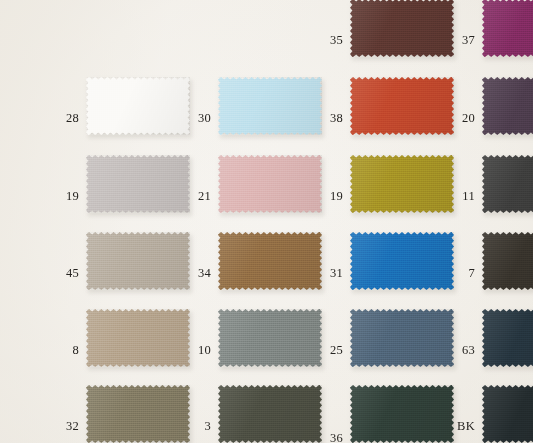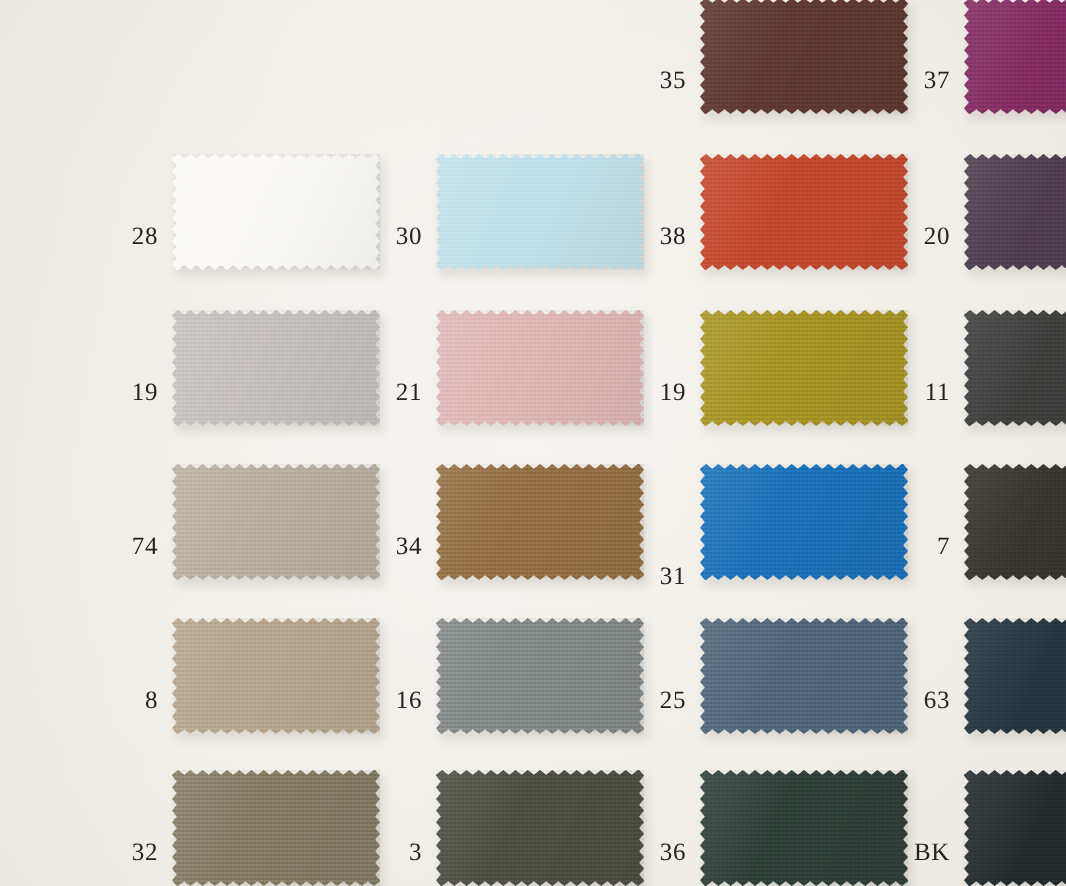--- a/index.html
+++ b/index.html
@@ -228,21 +228,21 @@
         <div class="body">
           <svg viewBox="0 0 104 58" preserveAspectRatio="none">
             <polygon points="0.00,2.40 3.06,0.00 6.12,2.40 9.18,0.00 12.24,2.40 15.29,0.00 18.35,2.40 21.41,0.00 24.47,2.40 27.53,0.00 30.59,2.40 33.65,0.00 36.71,2.40 39.76,0.00 42.82,2.40 45.88,0.00 48.94,2.40 52.00,0.00 55.06,2.40 58.12,0.00 61.18,2.40 64.24,0.00 67.29,2.40 70.35,0.00 73.41,2.40 76.47,0.00 79.53,2.40 82.59,0.00 85.65,2.40 88.71,0.00 91.76,2.40 94.82,0.00 97.88,2.40 100.94,0.00 101.60,0.00 104.00,2.90 101.60,5.80 104.00,8.70 101.60,11.60 104.00,14.50 101.60,17.40 104.00,20.30 101.60,23.20 104.00,26.10 101.60,29.00 104.00,31.90 101.60,34.80 104.00,37.70 101.60,40.60 104.00,43.50 101.60,46.40 104.00,49.30 101.60,52.20 104.00,55.10 104.00,55.60 100.94,58.00 97.88,55.60 94.82,58.00 91.76,55.60 88.71,58.00 85.65,55.60 82.59,58.00 79.53,55.60 76.47,58.00 73.41,55.60 70.35,58.00 67.29,55.60 64.24,58.00 61.18,55.60 58.12,58.00 55.06,55.60 52.00,58.00 48.94,55.60 45.88,58.00 42.82,55.60 39.76,58.00 36.71,55.60 33.65,58.00 30.59,55.60 27.53,58.00 24.47,55.60 21.41,58.00 18.35,55.60 15.29,58.00 12.24,55.60 9.18,58.00 6.12,55.60 3.06,58.00 2.40,58.00 0.00,55.10 2.40,52.20 0.00,49.30 2.40,46.40 0.00,43.50 2.40,40.60 0.00,37.70 2.40,34.80 0.00,31.90 2.40,29.00 0.00,26.10 2.40,23.20 0.00,20.30 2.40,17.40 0.00,14.50 2.40,11.60 0.00,8.70 2.40,5.80 0.00,2.90" fill="#3b3b3a"></polygon>
           </svg>
           <div class="weave"></div>
           <div class="sheen"></div>
         </div>
       </div>
     </div>
     <div class="swatch-cell" style="left: 0px; top: 0px; width: 533px; height: 443px; pointer-events: none;">
-      <div class="swatch-label" style="right: 454px; top: 267px; pointer-events: auto;">74</div>
+      <div class="swatch-label" style="right: 454px; top: 267px; pointer-events: auto;">45</div>
       <div class="swatch-chip" title="warm-gray-beige" style="left: 86px; top: 232px; pointer-events: auto;">
         <div class="shade"></div>
         <div class="body">
           <svg viewBox="0 0 104 58" preserveAspectRatio="none">
             <polygon points="0.00,2.40 3.06,0.00 6.12,2.40 9.18,0.00 12.24,2.40 15.29,0.00 18.35,2.40 21.41,0.00 24.47,2.40 27.53,0.00 30.59,2.40 33.65,0.00 36.71,2.40 39.76,0.00 42.82,2.40 45.88,0.00 48.94,2.40 52.00,0.00 55.06,2.40 58.12,0.00 61.18,2.40 64.24,0.00 67.29,2.40 70.35,0.00 73.41,2.40 76.47,0.00 79.53,2.40 82.59,0.00 85.65,2.40 88.71,0.00 91.76,2.40 94.82,0.00 97.88,2.40 100.94,0.00 101.60,0.00 104.00,2.90 101.60,5.80 104.00,8.70 101.60,11.60 104.00,14.50 101.60,17.40 104.00,20.30 101.60,23.20 104.00,26.10 101.60,29.00 104.00,31.90 101.60,34.80 104.00,37.70 101.60,40.60 104.00,43.50 101.60,46.40 104.00,49.30 101.60,52.20 104.00,55.10 104.00,55.60 100.94,58.00 97.88,55.60 94.82,58.00 91.76,55.60 88.71,58.00 85.65,55.60 82.59,58.00 79.53,55.60 76.47,58.00 73.41,55.60 70.35,58.00 67.29,55.60 64.24,58.00 61.18,55.60 58.12,58.00 55.06,55.60 52.00,58.00 48.94,55.60 45.88,58.00 42.82,55.60 39.76,58.00 36.71,55.60 33.65,58.00 30.59,55.60 27.53,58.00 24.47,55.60 21.41,58.00 18.35,55.60 15.29,58.00 12.24,55.60 9.18,58.00 6.12,55.60 3.06,58.00 2.40,58.00 0.00,55.10 2.40,52.20 0.00,49.30 2.40,46.40 0.00,43.50 2.40,40.60 0.00,37.70 2.40,34.80 0.00,31.90 2.40,29.00 0.00,26.10 2.40,23.20 0.00,20.30 2.40,17.40 0.00,14.50 2.40,11.60 0.00,8.70 2.40,5.80 0.00,2.90" fill="#b5ab9d"></polygon>
           </svg>
           <div class="weave"></div>
           <div class="sheen"></div>
         </div>
       </div>
@@ -254,21 +254,21 @@
         <div class="body">
           <svg viewBox="0 0 104 58" preserveAspectRatio="none">
             <polygon points="0.00,2.40 3.06,0.00 6.12,2.40 9.18,0.00 12.24,2.40 15.29,0.00 18.35,2.40 21.41,0.00 24.47,2.40 27.53,0.00 30.59,2.40 33.65,0.00 36.71,2.40 39.76,0.00 42.82,2.40 45.88,0.00 48.94,2.40 52.00,0.00 55.06,2.40 58.12,0.00 61.18,2.40 64.24,0.00 67.29,2.40 70.35,0.00 73.41,2.40 76.47,0.00 79.53,2.40 82.59,0.00 85.65,2.40 88.71,0.00 91.76,2.40 94.82,0.00 97.88,2.40 100.94,0.00 101.60,0.00 104.00,2.90 101.60,5.80 104.00,8.70 101.60,11.60 104.00,14.50 101.60,17.40 104.00,20.30 101.60,23.20 104.00,26.10 101.60,29.00 104.00,31.90 101.60,34.80 104.00,37.70 101.60,40.60 104.00,43.50 101.60,46.40 104.00,49.30 101.60,52.20 104.00,55.10 104.00,55.60 100.94,58.00 97.88,55.60 94.82,58.00 91.76,55.60 88.71,58.00 85.65,55.60 82.59,58.00 79.53,55.60 76.47,58.00 73.41,55.60 70.35,58.00 67.29,55.60 64.24,58.00 61.18,55.60 58.12,58.00 55.06,55.60 52.00,58.00 48.94,55.60 45.88,58.00 42.82,55.60 39.76,58.00 36.71,55.60 33.65,58.00 30.59,55.60 27.53,58.00 24.47,55.60 21.41,58.00 18.35,55.60 15.29,58.00 12.24,55.60 9.18,58.00 6.12,55.60 3.06,58.00 2.40,58.00 0.00,55.10 2.40,52.20 0.00,49.30 2.40,46.40 0.00,43.50 2.40,40.60 0.00,37.70 2.40,34.80 0.00,31.90 2.40,29.00 0.00,26.10 2.40,23.20 0.00,20.30 2.40,17.40 0.00,14.50 2.40,11.60 0.00,8.70 2.40,5.80 0.00,2.90" fill="#8e6a42"></polygon>
           </svg>
           <div class="weave"></div>
           <div class="sheen"></div>
         </div>
       </div>
     </div>
     <div class="swatch-cell" style="left: 0px; top: 0px; width: 533px; height: 443px; pointer-events: none;">
-      <div class="swatch-label" style="right: 190px; top: 282px; pointer-events: auto; text-align: right;">31</div>
+      <div class="swatch-label" style="right: 190px; top: 267px; pointer-events: auto; text-align: right;">31</div>
       <div class="swatch-chip" title="strong-blue" style="left: 350px; top: 232px; pointer-events: auto;">
         <div class="shade"></div>
         <div class="body">
           <svg viewBox="0 0 104 58" preserveAspectRatio="none">
             <polygon points="0.00,2.40 3.06,0.00 6.12,2.40 9.18,0.00 12.24,2.40 15.29,0.00 18.35,2.40 21.41,0.00 24.47,2.40 27.53,0.00 30.59,2.40 33.65,0.00 36.71,2.40 39.76,0.00 42.82,2.40 45.88,0.00 48.94,2.40 52.00,0.00 55.06,2.40 58.12,0.00 61.18,2.40 64.24,0.00 67.29,2.40 70.35,0.00 73.41,2.40 76.47,0.00 79.53,2.40 82.59,0.00 85.65,2.40 88.71,0.00 91.76,2.40 94.82,0.00 97.88,2.40 100.94,0.00 101.60,0.00 104.00,2.90 101.60,5.80 104.00,8.70 101.60,11.60 104.00,14.50 101.60,17.40 104.00,20.30 101.60,23.20 104.00,26.10 101.60,29.00 104.00,31.90 101.60,34.80 104.00,37.70 101.60,40.60 104.00,43.50 101.60,46.40 104.00,49.30 101.60,52.20 104.00,55.10 104.00,55.60 100.94,58.00 97.88,55.60 94.82,58.00 91.76,55.60 88.71,58.00 85.65,55.60 82.59,58.00 79.53,55.60 76.47,58.00 73.41,55.60 70.35,58.00 67.29,55.60 64.24,58.00 61.18,55.60 58.12,58.00 55.06,55.60 52.00,58.00 48.94,55.60 45.88,58.00 42.82,55.60 39.76,58.00 36.71,55.60 33.65,58.00 30.59,55.60 27.53,58.00 24.47,55.60 21.41,58.00 18.35,55.60 15.29,58.00 12.24,55.60 9.18,58.00 6.12,55.60 3.06,58.00 2.40,58.00 0.00,55.10 2.40,52.20 0.00,49.30 2.40,46.40 0.00,43.50 2.40,40.60 0.00,37.70 2.40,34.80 0.00,31.90 2.40,29.00 0.00,26.10 2.40,23.20 0.00,20.30 2.40,17.40 0.00,14.50 2.40,11.60 0.00,8.70 2.40,5.80 0.00,2.90" fill="#1a6cb5"></polygon>
           </svg>
           <div class="weave"></div>
           <div class="sheen"></div>
         </div>
       </div>
@@ -293,21 +293,21 @@
         <div class="body">
           <svg viewBox="0 0 104 58" preserveAspectRatio="none">
             <polygon points="0.00,2.40 3.06,0.00 6.12,2.40 9.18,0.00 12.24,2.40 15.29,0.00 18.35,2.40 21.41,0.00 24.47,2.40 27.53,0.00 30.59,2.40 33.65,0.00 36.71,2.40 39.76,0.00 42.82,2.40 45.88,0.00 48.94,2.40 52.00,0.00 55.06,2.40 58.12,0.00 61.18,2.40 64.24,0.00 67.29,2.40 70.35,0.00 73.41,2.40 76.47,0.00 79.53,2.40 82.59,0.00 85.65,2.40 88.71,0.00 91.76,2.40 94.82,0.00 97.88,2.40 100.94,0.00 101.60,0.00 104.00,2.90 101.60,5.80 104.00,8.70 101.60,11.60 104.00,14.50 101.60,17.40 104.00,20.30 101.60,23.20 104.00,26.10 101.60,29.00 104.00,31.90 101.60,34.80 104.00,37.70 101.60,40.60 104.00,43.50 101.60,46.40 104.00,49.30 101.60,52.20 104.00,55.10 104.00,55.60 100.94,58.00 97.88,55.60 94.82,58.00 91.76,55.60 88.71,58.00 85.65,55.60 82.59,58.00 79.53,55.60 76.47,58.00 73.41,55.60 70.35,58.00 67.29,55.60 64.24,58.00 61.18,55.60 58.12,58.00 55.06,55.60 52.00,58.00 48.94,55.60 45.88,58.00 42.82,55.60 39.76,58.00 36.71,55.60 33.65,58.00 30.59,55.60 27.53,58.00 24.47,55.60 21.41,58.00 18.35,55.60 15.29,58.00 12.24,55.60 9.18,58.00 6.12,55.60 3.06,58.00 2.40,58.00 0.00,55.10 2.40,52.20 0.00,49.30 2.40,46.40 0.00,43.50 2.40,40.60 0.00,37.70 2.40,34.80 0.00,31.90 2.40,29.00 0.00,26.10 2.40,23.20 0.00,20.30 2.40,17.40 0.00,14.50 2.40,11.60 0.00,8.70 2.40,5.80 0.00,2.90" fill="#b3a189"></polygon>
           </svg>
           <div class="weave"></div>
           <div class="sheen"></div>
         </div>
       </div>
     </div>
     <div class="swatch-cell" style="left: 0px; top: 0px; width: 533px; height: 443px; pointer-events: none;">
-      <div class="swatch-label" style="right: 322px; top: 344px; pointer-events: auto;">16</div>
+      <div class="swatch-label" style="right: 322px; top: 344px; pointer-events: auto;">10</div>
       <div class="swatch-chip" title="gray-green" style="left: 218px; top: 309px; pointer-events: auto;">
         <div class="shade"></div>
         <div class="body">
           <svg viewBox="0 0 104 58" preserveAspectRatio="none">
             <polygon points="0.00,2.40 3.06,0.00 6.12,2.40 9.18,0.00 12.24,2.40 15.29,0.00 18.35,2.40 21.41,0.00 24.47,2.40 27.53,0.00 30.59,2.40 33.65,0.00 36.71,2.40 39.76,0.00 42.82,2.40 45.88,0.00 48.94,2.40 52.00,0.00 55.06,2.40 58.12,0.00 61.18,2.40 64.24,0.00 67.29,2.40 70.35,0.00 73.41,2.40 76.47,0.00 79.53,2.40 82.59,0.00 85.65,2.40 88.71,0.00 91.76,2.40 94.82,0.00 97.88,2.40 100.94,0.00 101.60,0.00 104.00,2.90 101.60,5.80 104.00,8.70 101.60,11.60 104.00,14.50 101.60,17.40 104.00,20.30 101.60,23.20 104.00,26.10 101.60,29.00 104.00,31.90 101.60,34.80 104.00,37.70 101.60,40.60 104.00,43.50 101.60,46.40 104.00,49.30 101.60,52.20 104.00,55.10 104.00,55.60 100.94,58.00 97.88,55.60 94.82,58.00 91.76,55.60 88.71,58.00 85.65,55.60 82.59,58.00 79.53,55.60 76.47,58.00 73.41,55.60 70.35,58.00 67.29,55.60 64.24,58.00 61.18,55.60 58.12,58.00 55.06,55.60 52.00,58.00 48.94,55.60 45.88,58.00 42.82,55.60 39.76,58.00 36.71,55.60 33.65,58.00 30.59,55.60 27.53,58.00 24.47,55.60 21.41,58.00 18.35,55.60 15.29,58.00 12.24,55.60 9.18,58.00 6.12,55.60 3.06,58.00 2.40,58.00 0.00,55.10 2.40,52.20 0.00,49.30 2.40,46.40 0.00,43.50 2.40,40.60 0.00,37.70 2.40,34.80 0.00,31.90 2.40,29.00 0.00,26.10 2.40,23.20 0.00,20.30 2.40,17.40 0.00,14.50 2.40,11.60 0.00,8.70 2.40,5.80 0.00,2.90" fill="#7c8380"></polygon>
           </svg>
           <div class="weave"></div>
           <div class="sheen"></div>
         </div>
       </div>
@@ -358,21 +358,21 @@
         <div class="body">
           <svg viewBox="0 0 104 58" preserveAspectRatio="none">
             <polygon points="0.00,2.40 3.06,0.00 6.12,2.40 9.18,0.00 12.24,2.40 15.29,0.00 18.35,2.40 21.41,0.00 24.47,2.40 27.53,0.00 30.59,2.40 33.65,0.00 36.71,2.40 39.76,0.00 42.82,2.40 45.88,0.00 48.94,2.40 52.00,0.00 55.06,2.40 58.12,0.00 61.18,2.40 64.24,0.00 67.29,2.40 70.35,0.00 73.41,2.40 76.47,0.00 79.53,2.40 82.59,0.00 85.65,2.40 88.71,0.00 91.76,2.40 94.82,0.00 97.88,2.40 100.94,0.00 101.60,0.00 104.00,2.90 101.60,5.80 104.00,8.70 101.60,11.60 104.00,14.50 101.60,17.40 104.00,20.30 101.60,23.20 104.00,26.10 101.60,29.00 104.00,31.90 101.60,34.80 104.00,37.70 101.60,40.60 104.00,43.50 101.60,46.40 104.00,49.30 101.60,52.20 104.00,55.10 104.00,55.60 100.94,58.00 97.88,55.60 94.82,58.00 91.76,55.60 88.71,58.00 85.65,55.60 82.59,58.00 79.53,55.60 76.47,58.00 73.41,55.60 70.35,58.00 67.29,55.60 64.24,58.00 61.18,55.60 58.12,58.00 55.06,55.60 52.00,58.00 48.94,55.60 45.88,58.00 42.82,55.60 39.76,58.00 36.71,55.60 33.65,58.00 30.59,55.60 27.53,58.00 24.47,55.60 21.41,58.00 18.35,55.60 15.29,58.00 12.24,55.60 9.18,58.00 6.12,55.60 3.06,58.00 2.40,58.00 0.00,55.10 2.40,52.20 0.00,49.30 2.40,46.40 0.00,43.50 2.40,40.60 0.00,37.70 2.40,34.80 0.00,31.90 2.40,29.00 0.00,26.10 2.40,23.20 0.00,20.30 2.40,17.40 0.00,14.50 2.40,11.60 0.00,8.70 2.40,5.80 0.00,2.90" fill="#4a4c40"></polygon>
           </svg>
           <div class="weave"></div>
           <div class="sheen"></div>
         </div>
       </div>
     </div>
     <div class="swatch-cell" style="left: 0px; top: 0px; width: 533px; height: 443px; pointer-events: none;">
-      <div class="swatch-label" style="right: 190px; top: 420px; pointer-events: auto; text-align: center;">36</div>
+      <div class="swatch-label" style="right: 190px; top: 432px; pointer-events: auto; text-align: center;">36</div>
       <div class="swatch-chip" title="dark-green" style="left: 350px; top: 385px; pointer-events: auto;">
         <div class="shade"></div>
         <div class="body">
           <svg viewBox="0 0 104 58" preserveAspectRatio="none">
             <polygon points="0.00,2.40 3.06,0.00 6.12,2.40 9.18,0.00 12.24,2.40 15.29,0.00 18.35,2.40 21.41,0.00 24.47,2.40 27.53,0.00 30.59,2.40 33.65,0.00 36.71,2.40 39.76,0.00 42.82,2.40 45.88,0.00 48.94,2.40 52.00,0.00 55.06,2.40 58.12,0.00 61.18,2.40 64.24,0.00 67.29,2.40 70.35,0.00 73.41,2.40 76.47,0.00 79.53,2.40 82.59,0.00 85.65,2.40 88.71,0.00 91.76,2.40 94.82,0.00 97.88,2.40 100.94,0.00 101.60,0.00 104.00,2.90 101.60,5.80 104.00,8.70 101.60,11.60 104.00,14.50 101.60,17.40 104.00,20.30 101.60,23.20 104.00,26.10 101.60,29.00 104.00,31.90 101.60,34.80 104.00,37.70 101.60,40.60 104.00,43.50 101.60,46.40 104.00,49.30 101.60,52.20 104.00,55.10 104.00,55.60 100.94,58.00 97.88,55.60 94.82,58.00 91.76,55.60 88.71,58.00 85.65,55.60 82.59,58.00 79.53,55.60 76.47,58.00 73.41,55.60 70.35,58.00 67.29,55.60 64.24,58.00 61.18,55.60 58.12,58.00 55.06,55.60 52.00,58.00 48.94,55.60 45.88,58.00 42.82,55.60 39.76,58.00 36.71,55.60 33.65,58.00 30.59,55.60 27.53,58.00 24.47,55.60 21.41,58.00 18.35,55.60 15.29,58.00 12.24,55.60 9.18,58.00 6.12,55.60 3.06,58.00 2.40,58.00 0.00,55.10 2.40,52.20 0.00,49.30 2.40,46.40 0.00,43.50 2.40,40.60 0.00,37.70 2.40,34.80 0.00,31.90 2.40,29.00 0.00,26.10 2.40,23.20 0.00,20.30 2.40,17.40 0.00,14.50 2.40,11.60 0.00,8.70 2.40,5.80 0.00,2.90" fill="#2e3d36"></polygon>
           </svg>
           <div class="weave"></div>
           <div class="sheen"></div>
         </div>
       </div>

